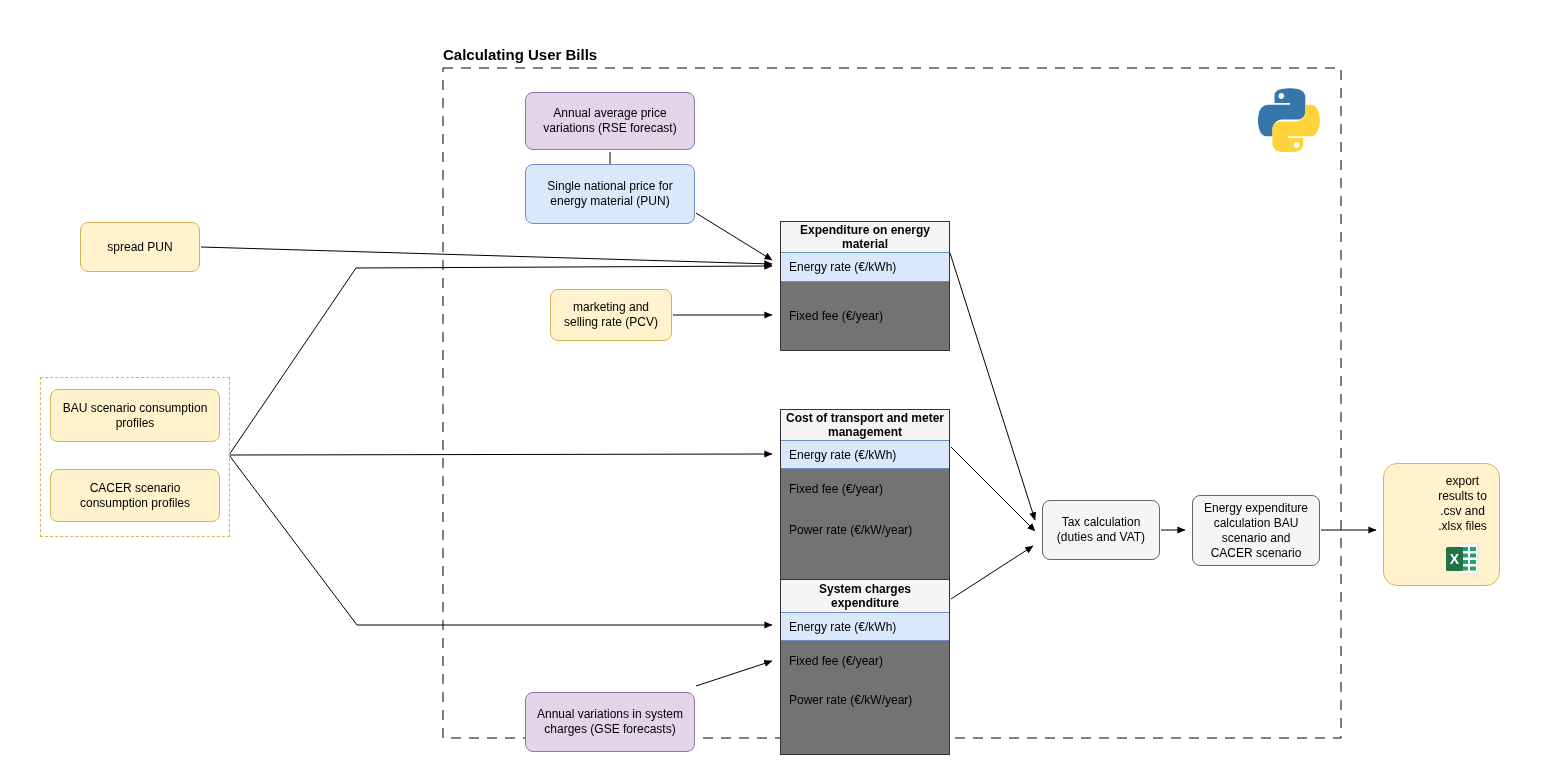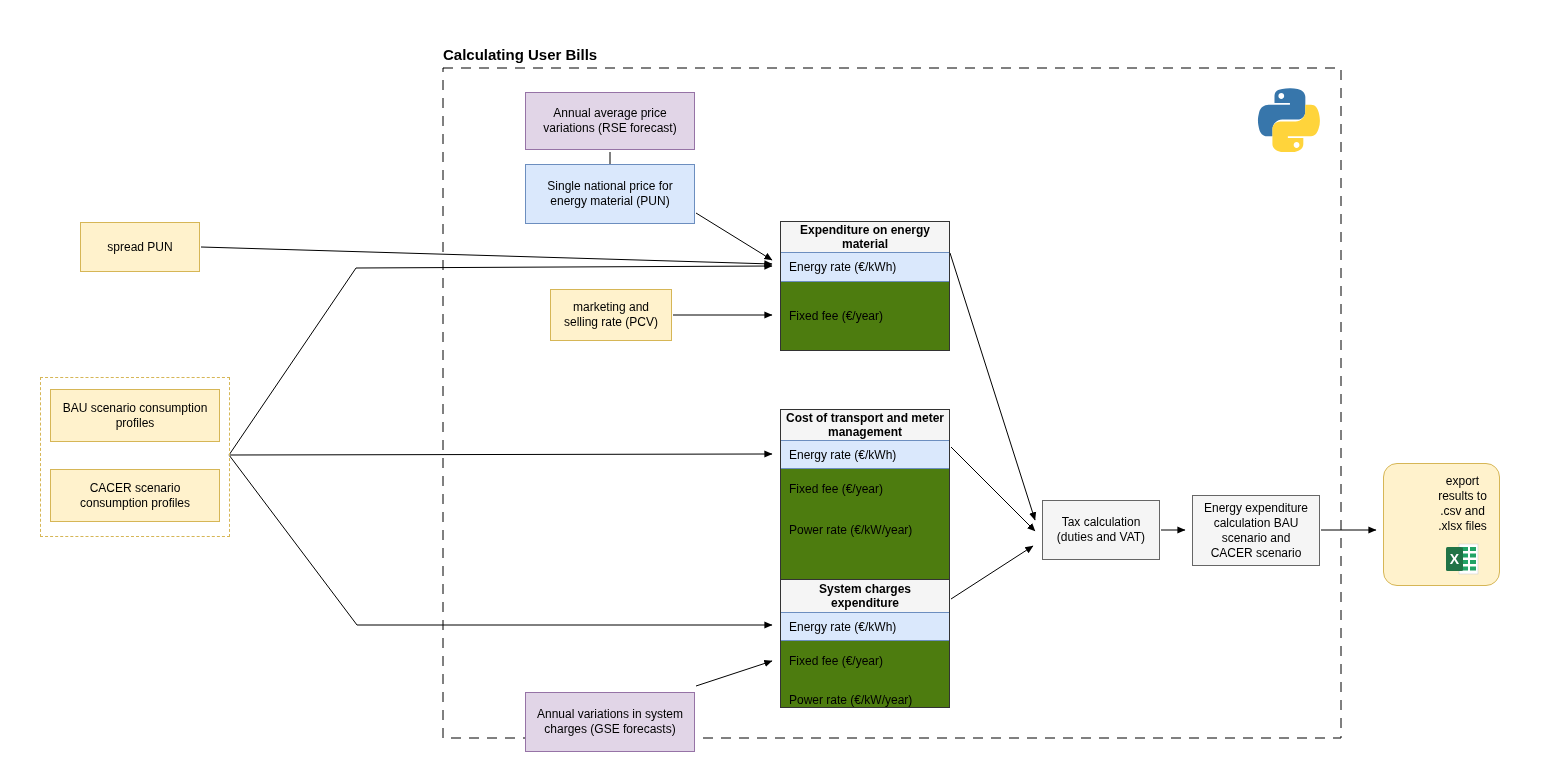--- a/index.html
+++ b/index.html
@@ -7,31 +7,31 @@
               font-family:"Liberation Sans", sans-serif; color:#000; }
   #canvas { position:relative; width:1541px; height:781px; }
 
   svg.edge-layer { position:absolute; left:0; top:0; z-index:1; }
 
   .diagram-title { position:absolute; left:443px; top:46px; font-size:15px;
                    font-weight:bold; z-index:3; white-space:nowrap; }
 
   .node { position:absolute; z-index:2; display:flex; align-items:center;
           justify-content:center; text-align:center; font-size:12px;
-          line-height:1.25; padding:4px 6px; border-radius:0;
+          line-height:1.25; padding:4px 6px; border-radius:8px;
           border:1px solid #000; }
   .node.yellow { background:#FFF2CC; border-color:#D6B656; }
   .node.purple { background:#E1D5E7; border-color:#9673A6; }
   .node.blue   { background:#DAE8FC; border-color:#6C8EBF; }
   .node.gray   { background:#F5F5F5; border-color:#666666; }
 
   .group-dashed { position:absolute; z-index:1; border:1px dashed #D6B656;
                   background:transparent; }
 
-  .table { position:absolute; z-index:2; border:1px solid #333; background:#4d7c0f;
+  .table { position:absolute; z-index:2; border:1px solid #333; background:#737373;
            font-size:12px; }
   .table .thead { background:#F5F5F5; font-weight:bold; display:flex;
                   align-items:center; justify-content:center; text-align:center;
                   line-height:1.2; padding:0 4px; }
   .table .trow  { display:flex; align-items:center; padding:0 8px; }
   .table .trow.hl { background:#DAE8FC; border-top:1px solid #6C8EBF;
                     border-bottom:1px solid #6C8EBF; }
 
   .export-box { flex-direction:column; gap:8px; border-radius:14px;padding-left:48px; }
   .icon-wrap { line-height:0; }
@@ -118,21 +118,21 @@
       <span>Energy rate (€/kWh)</span>
     </div>
     <div class="trow" style="height:40px;">
       <span>Fixed fee (€/year)</span>
     </div>
     <div class="trow" style="height:41px;">
       <span>Power rate (€/kW/year)</span>
     </div>
   </div>
 
-  <div class="table" style="left:780px; top:579px; width:170px; height:129px;">
+  <div class="table" style="left:780px; top:579px; width:170px; height:176px;">
     <div class="thead" style="height:32px;">System charges expenditure</div>
     <div class="trow hl" style="height:29px;">
       <span>Energy rate (€/kWh)</span>
     </div>
     <div class="trow" style="height:39px;">
       <span>Fixed fee (€/year)</span>
     </div>
     <div class="trow" style="height:40px;">
       <span>Power rate (€/kW/year)</span>
     </div>

